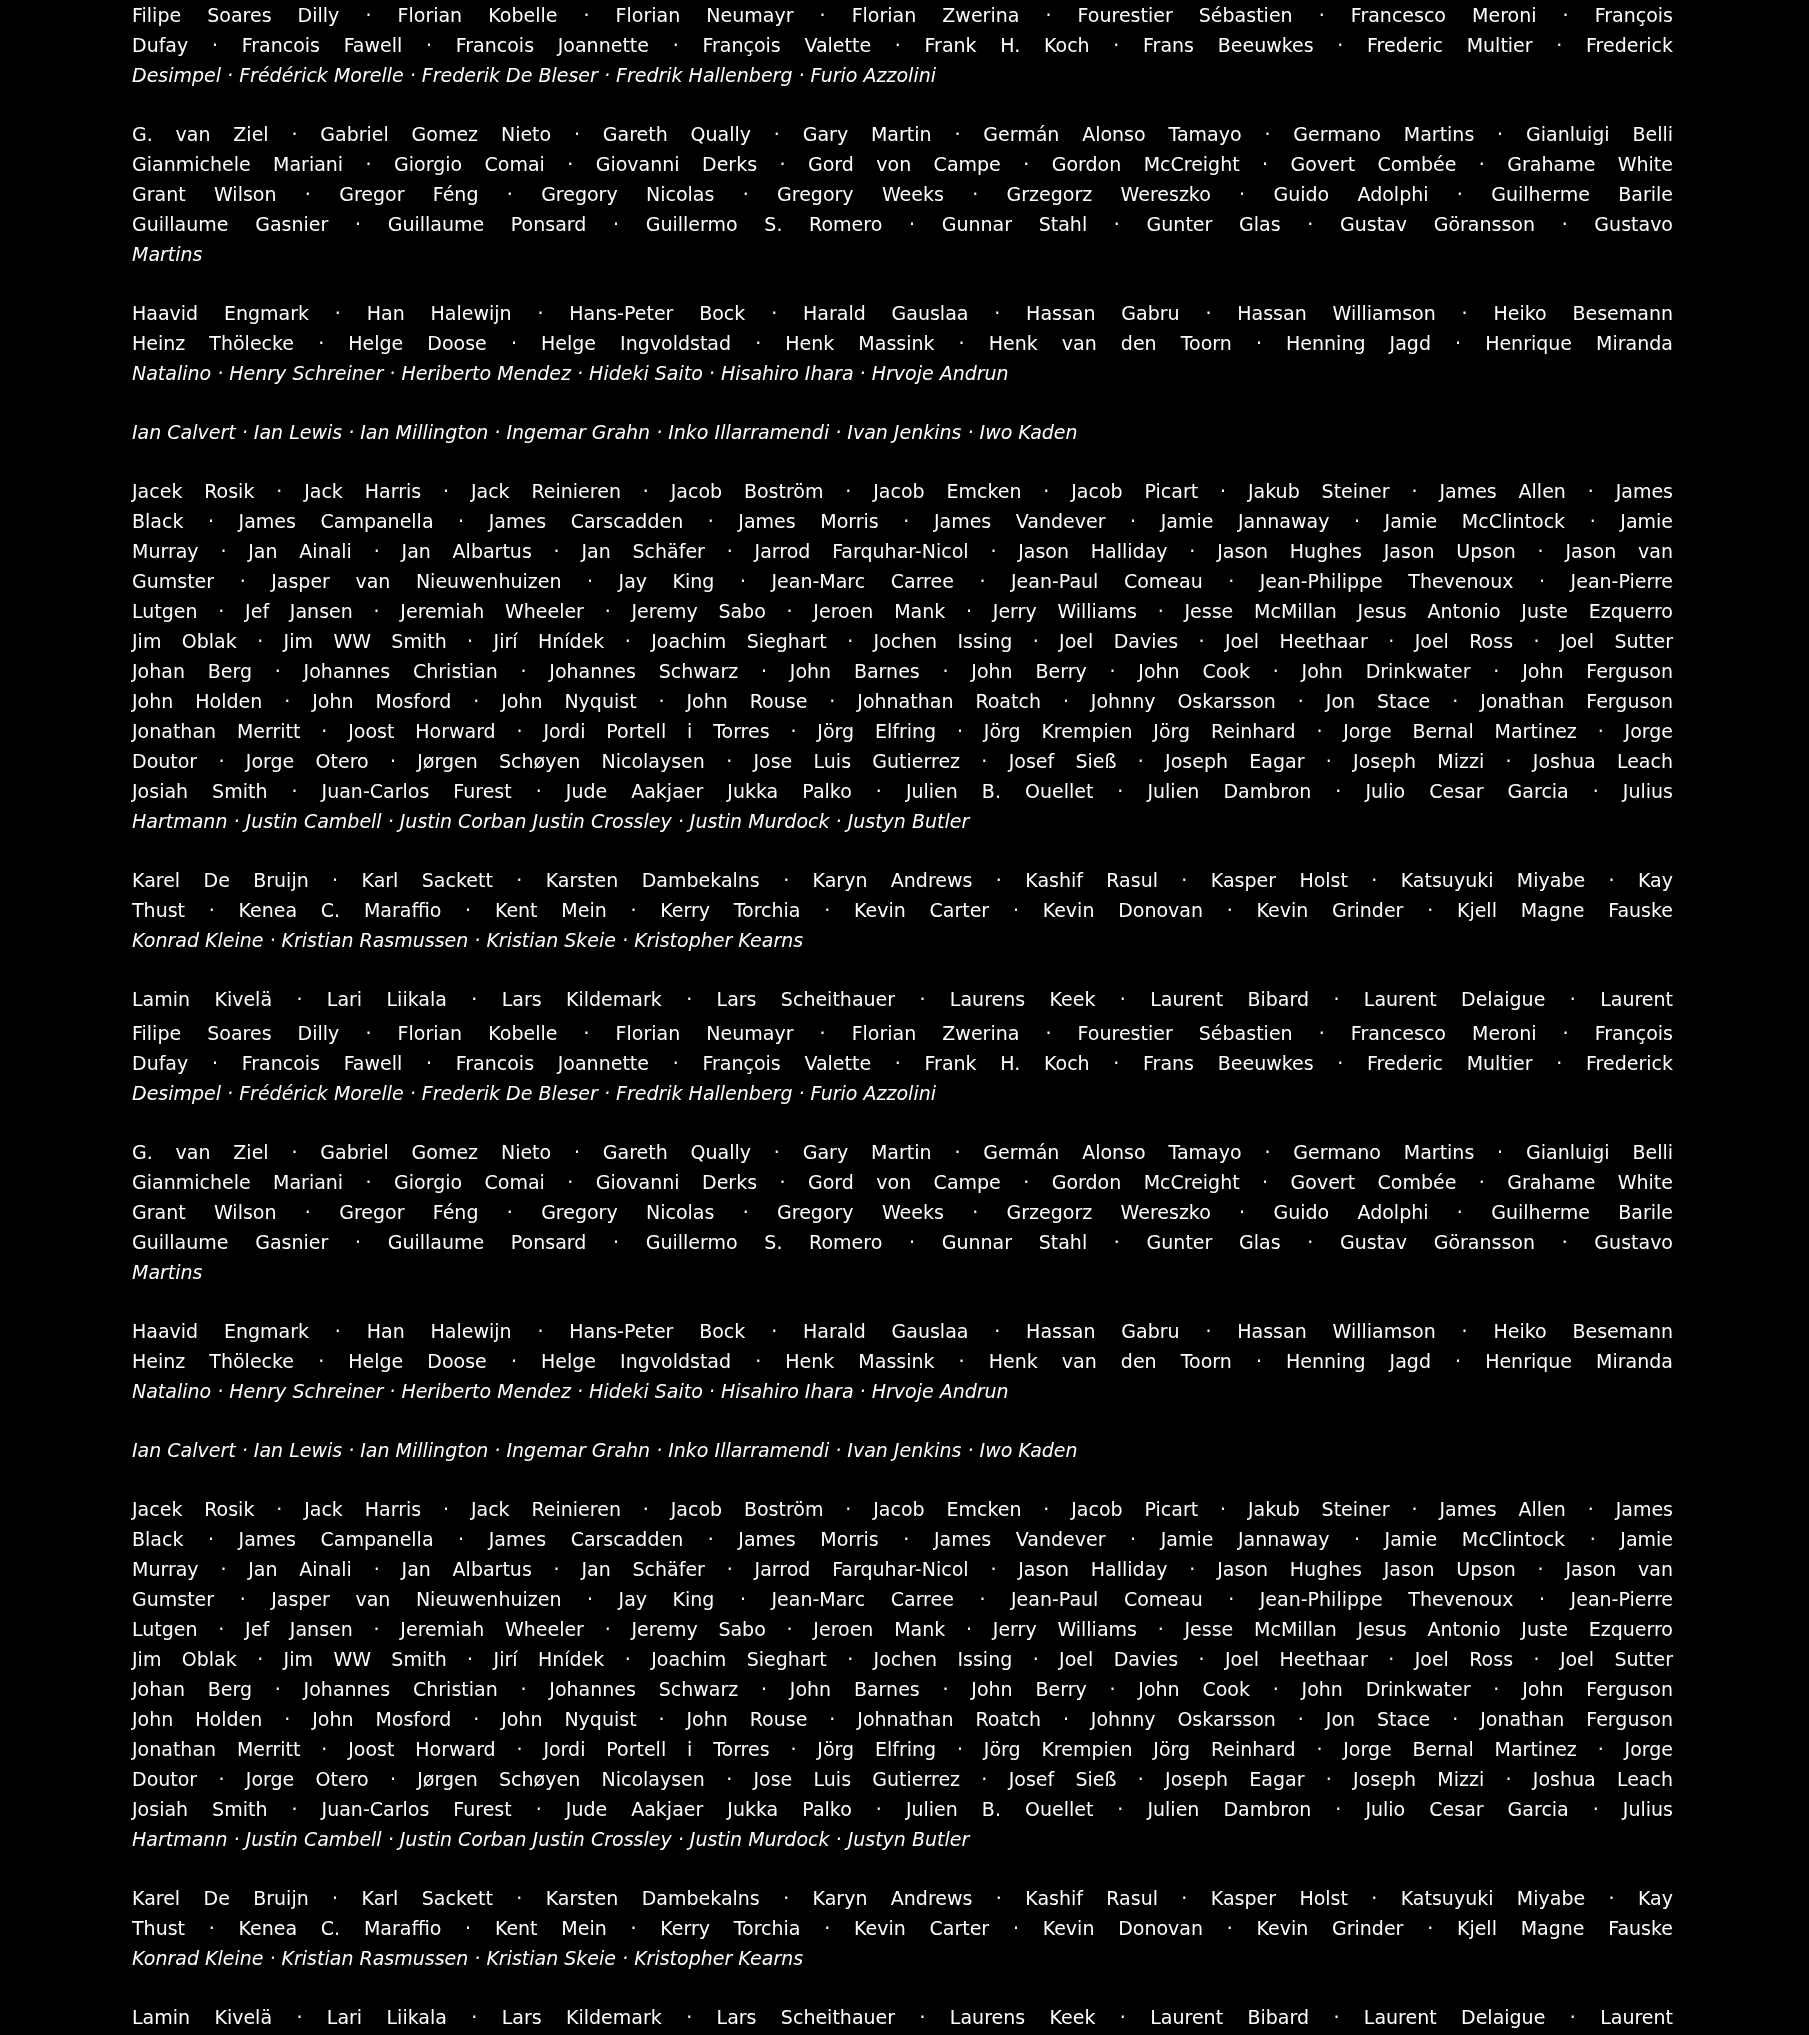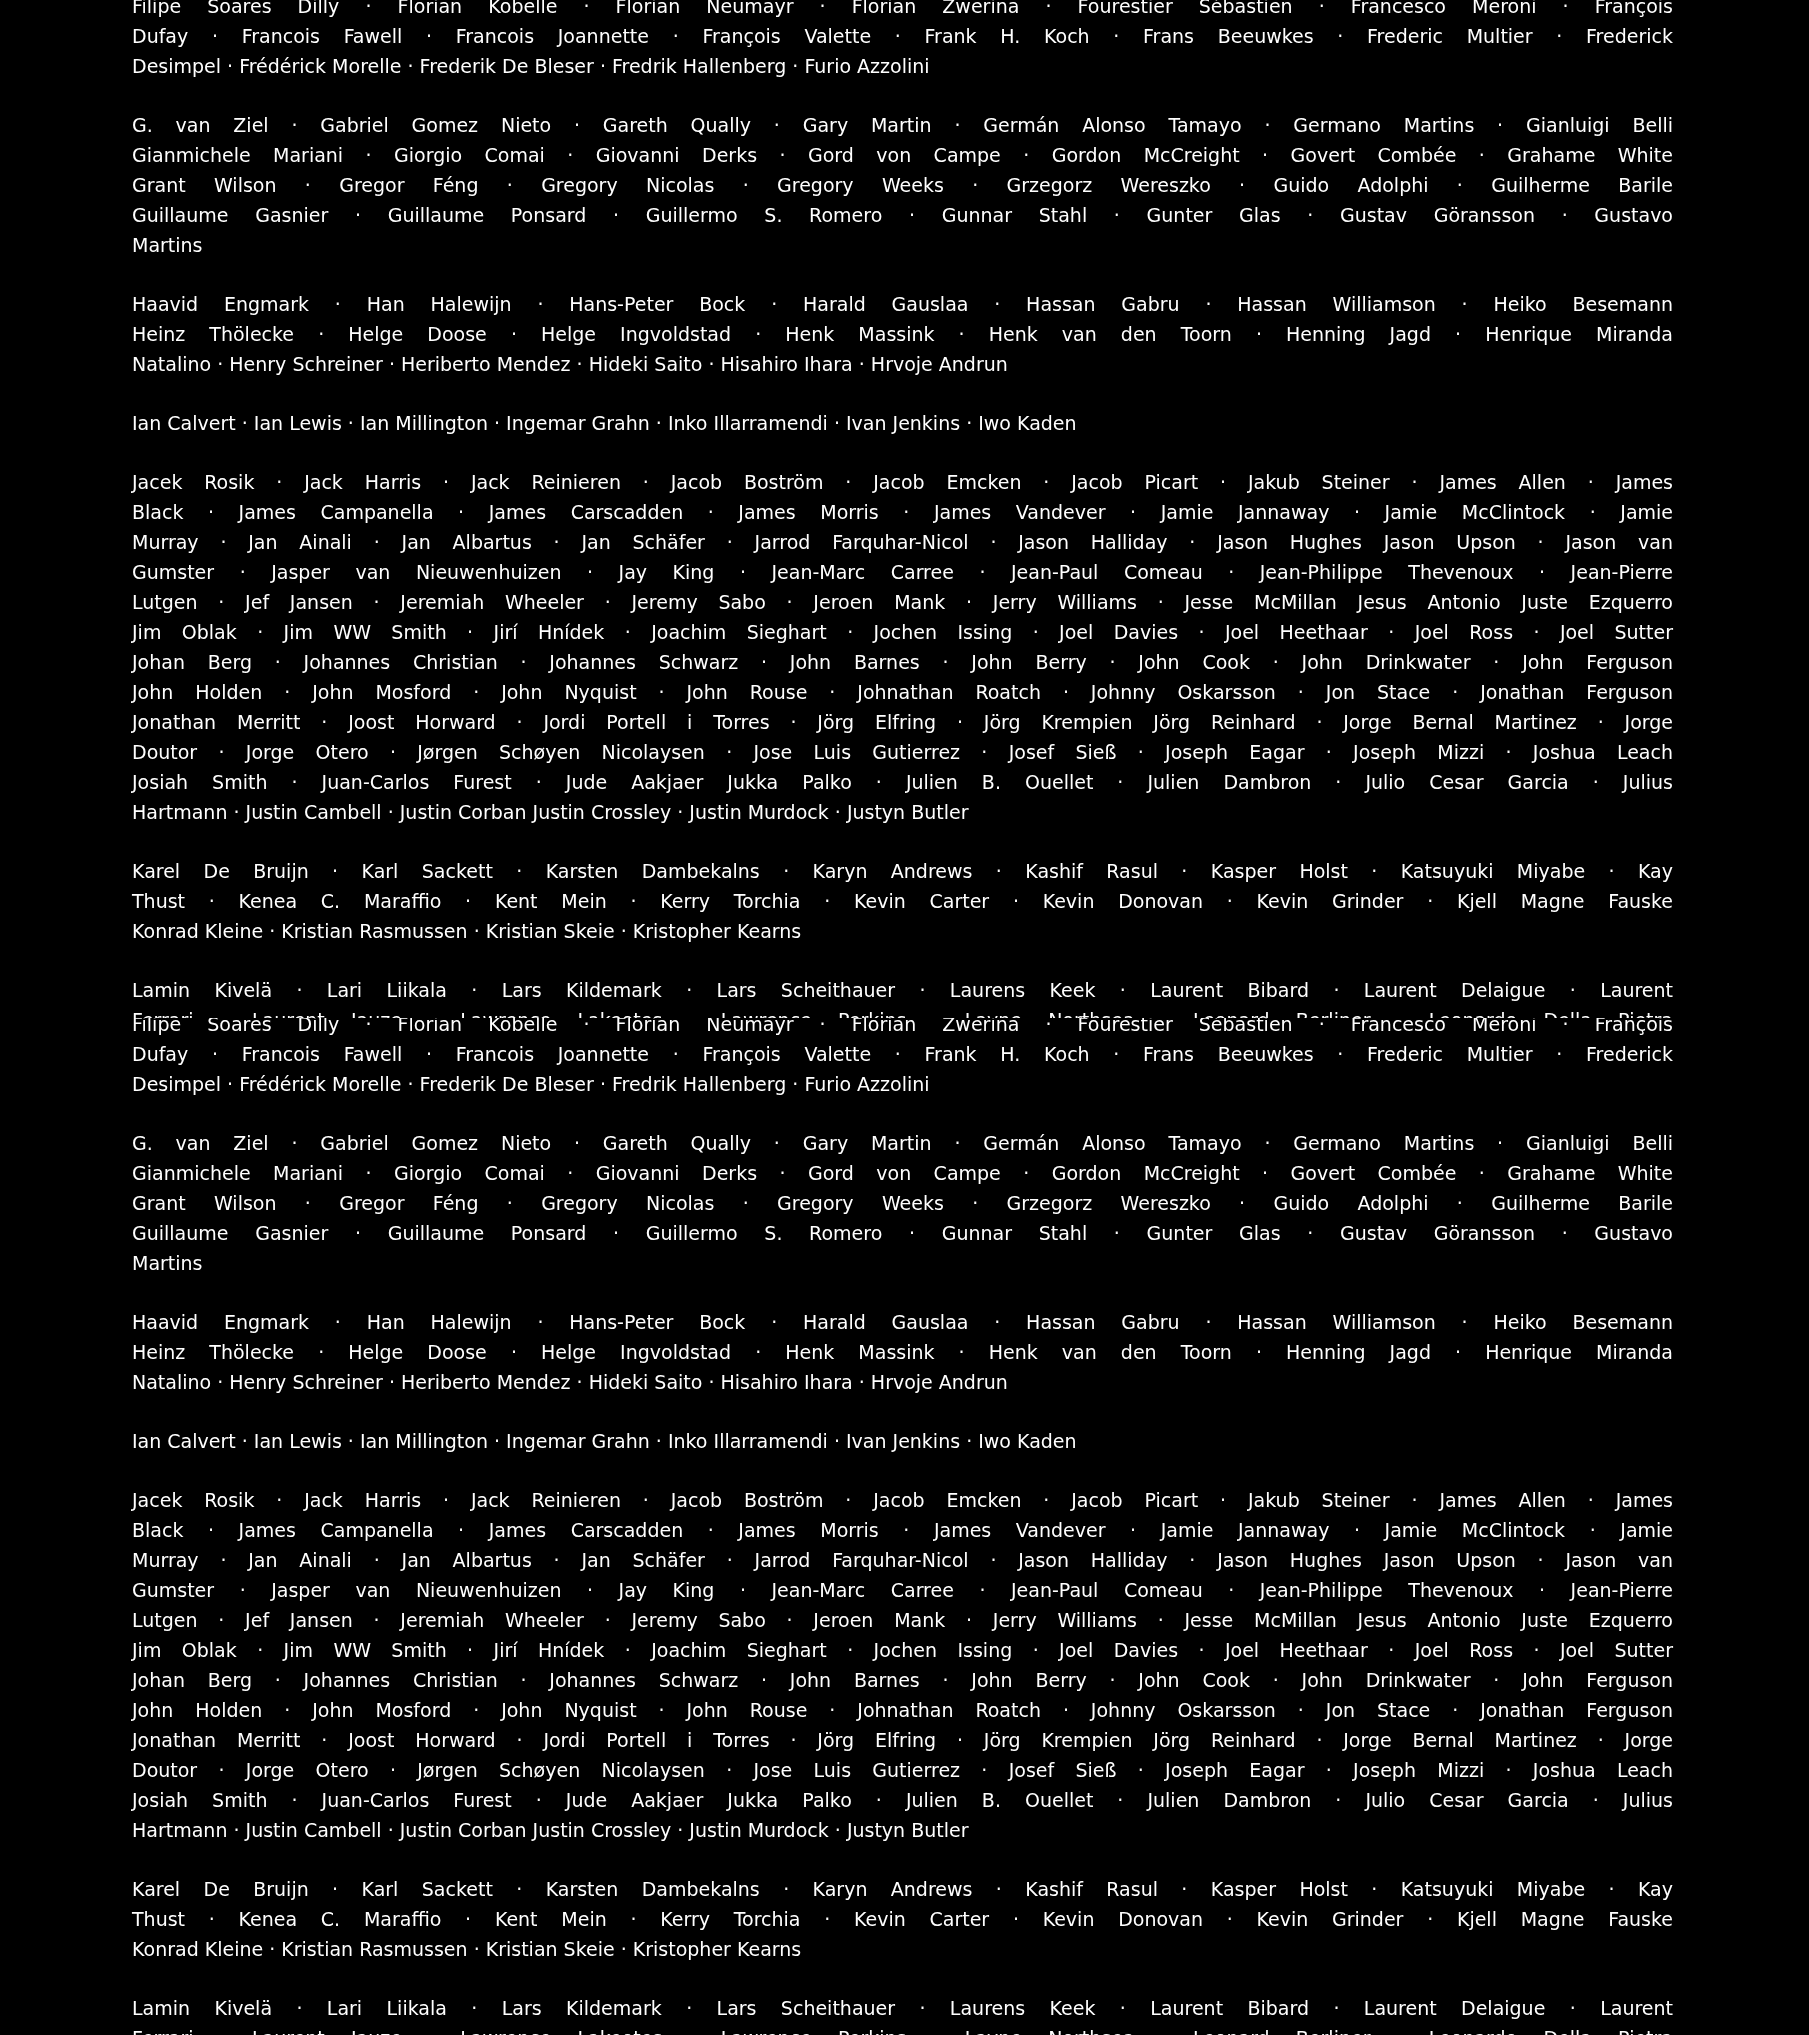--- a/index.html
+++ b/index.html
@@ -15,38 +15,39 @@
   }
   .page {
     width: 1809px;
     height: 2035px;
     background: #000000;
   }
   .viewport {
     height: 1018px;
     overflow: hidden;
     box-sizing: border-box;
-    padding: 8px 136px 0 132px;
+    padding: 17px 136px 0 132px;
   }
   .content {
     
     margin-top: -17px;
     color: #ffffff;
     font-size: 19px;
   }
   .group {
     margin: 0 0 29px 0;
   }
   .line {
     line-height: 30px;
     text-align: justify;
     text-align-last: justify;
   }
   .line.no-stretch {
     text-align-last: left;
+    font-style: italic;
   }
 </style>
 </head>
 <body>
 
 <div class="page">
   <section class="viewport">
     <div class="content">
         <div class="group">
           <div class="line">Filipe Soares Dilly · Florian Kobelle · Florian Neumayr · Florian Zwerina · Fourestier Sébastien · Francesco Meroni · François</div>

